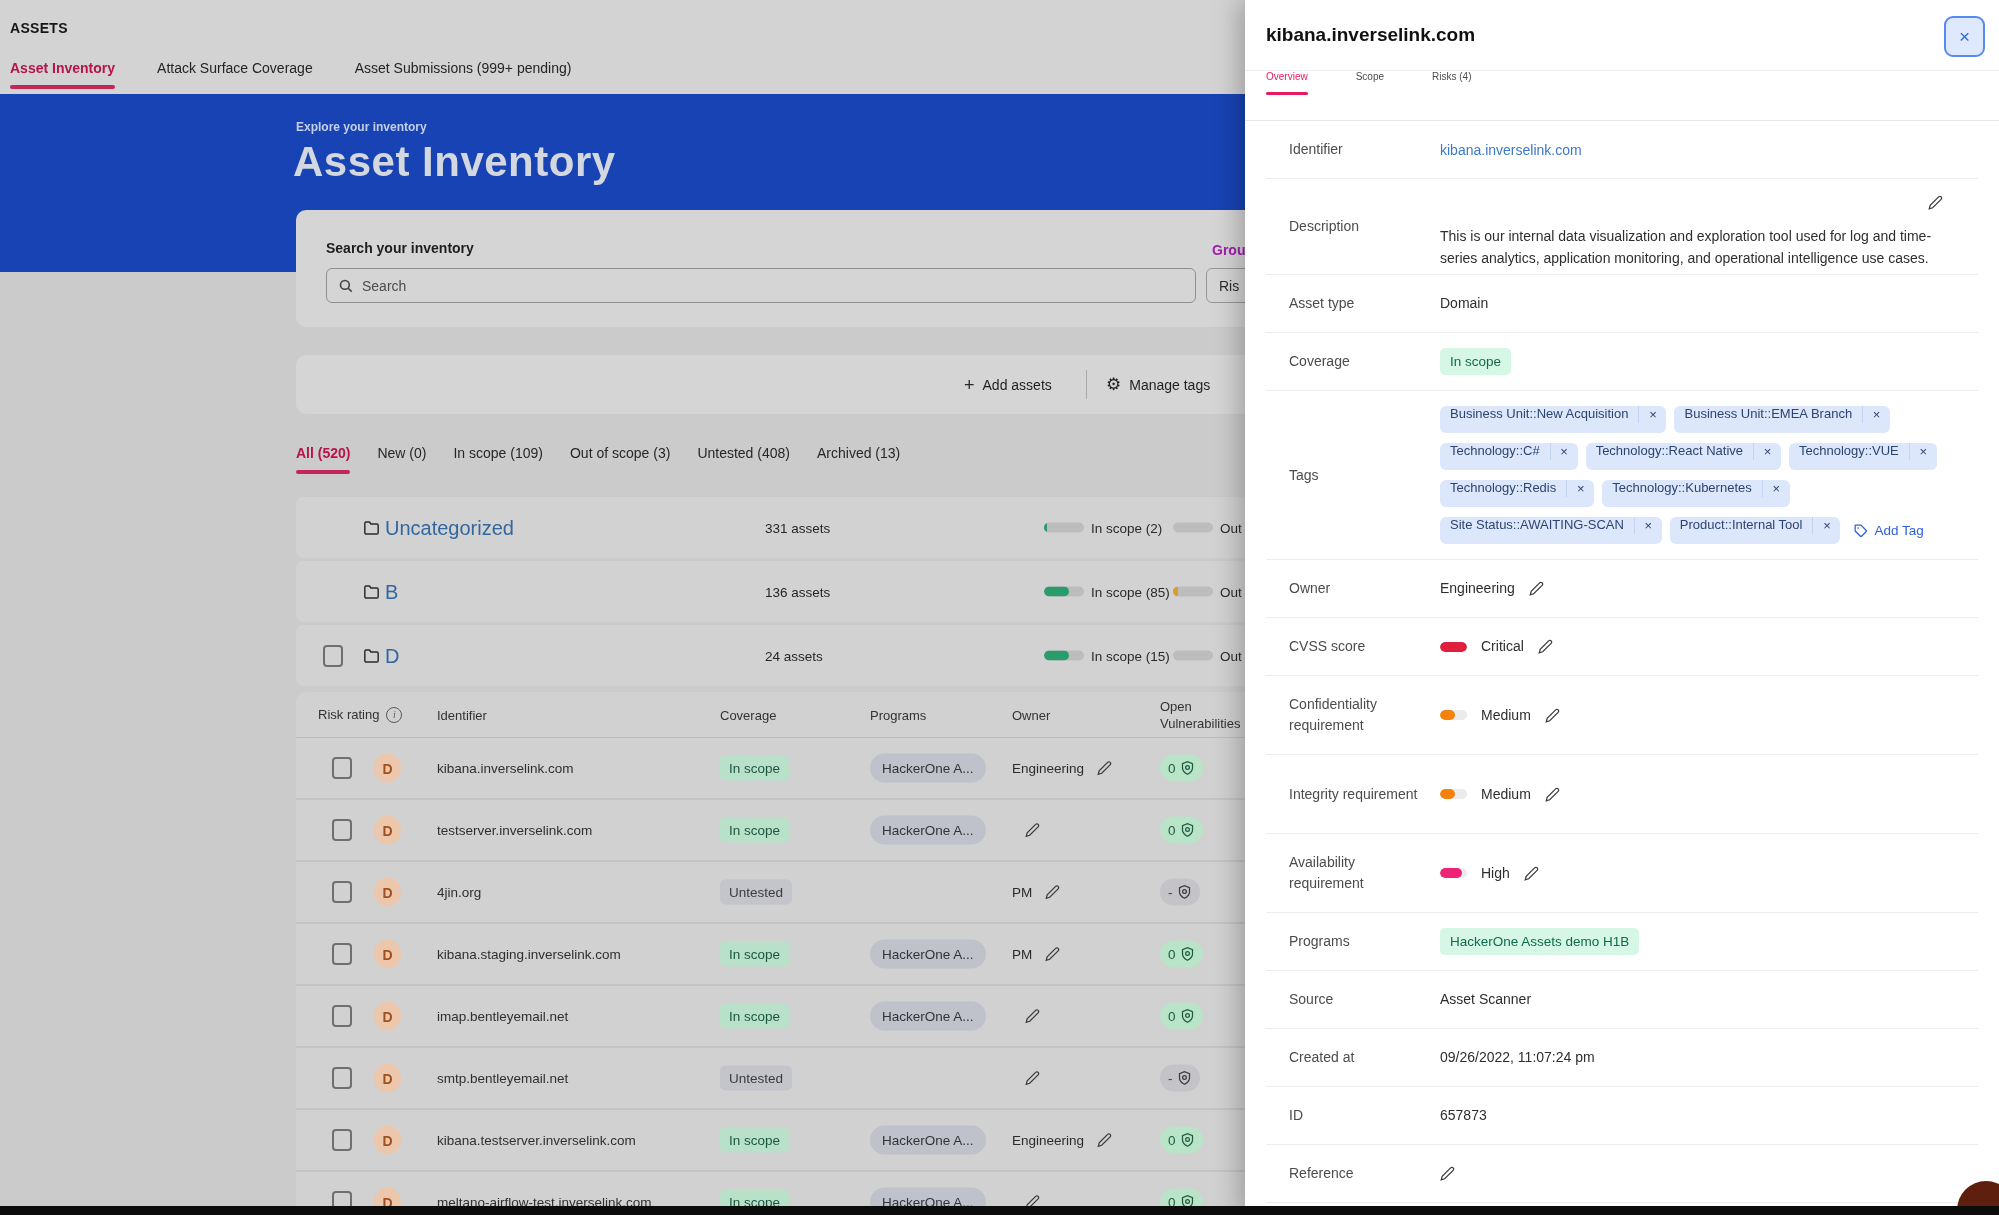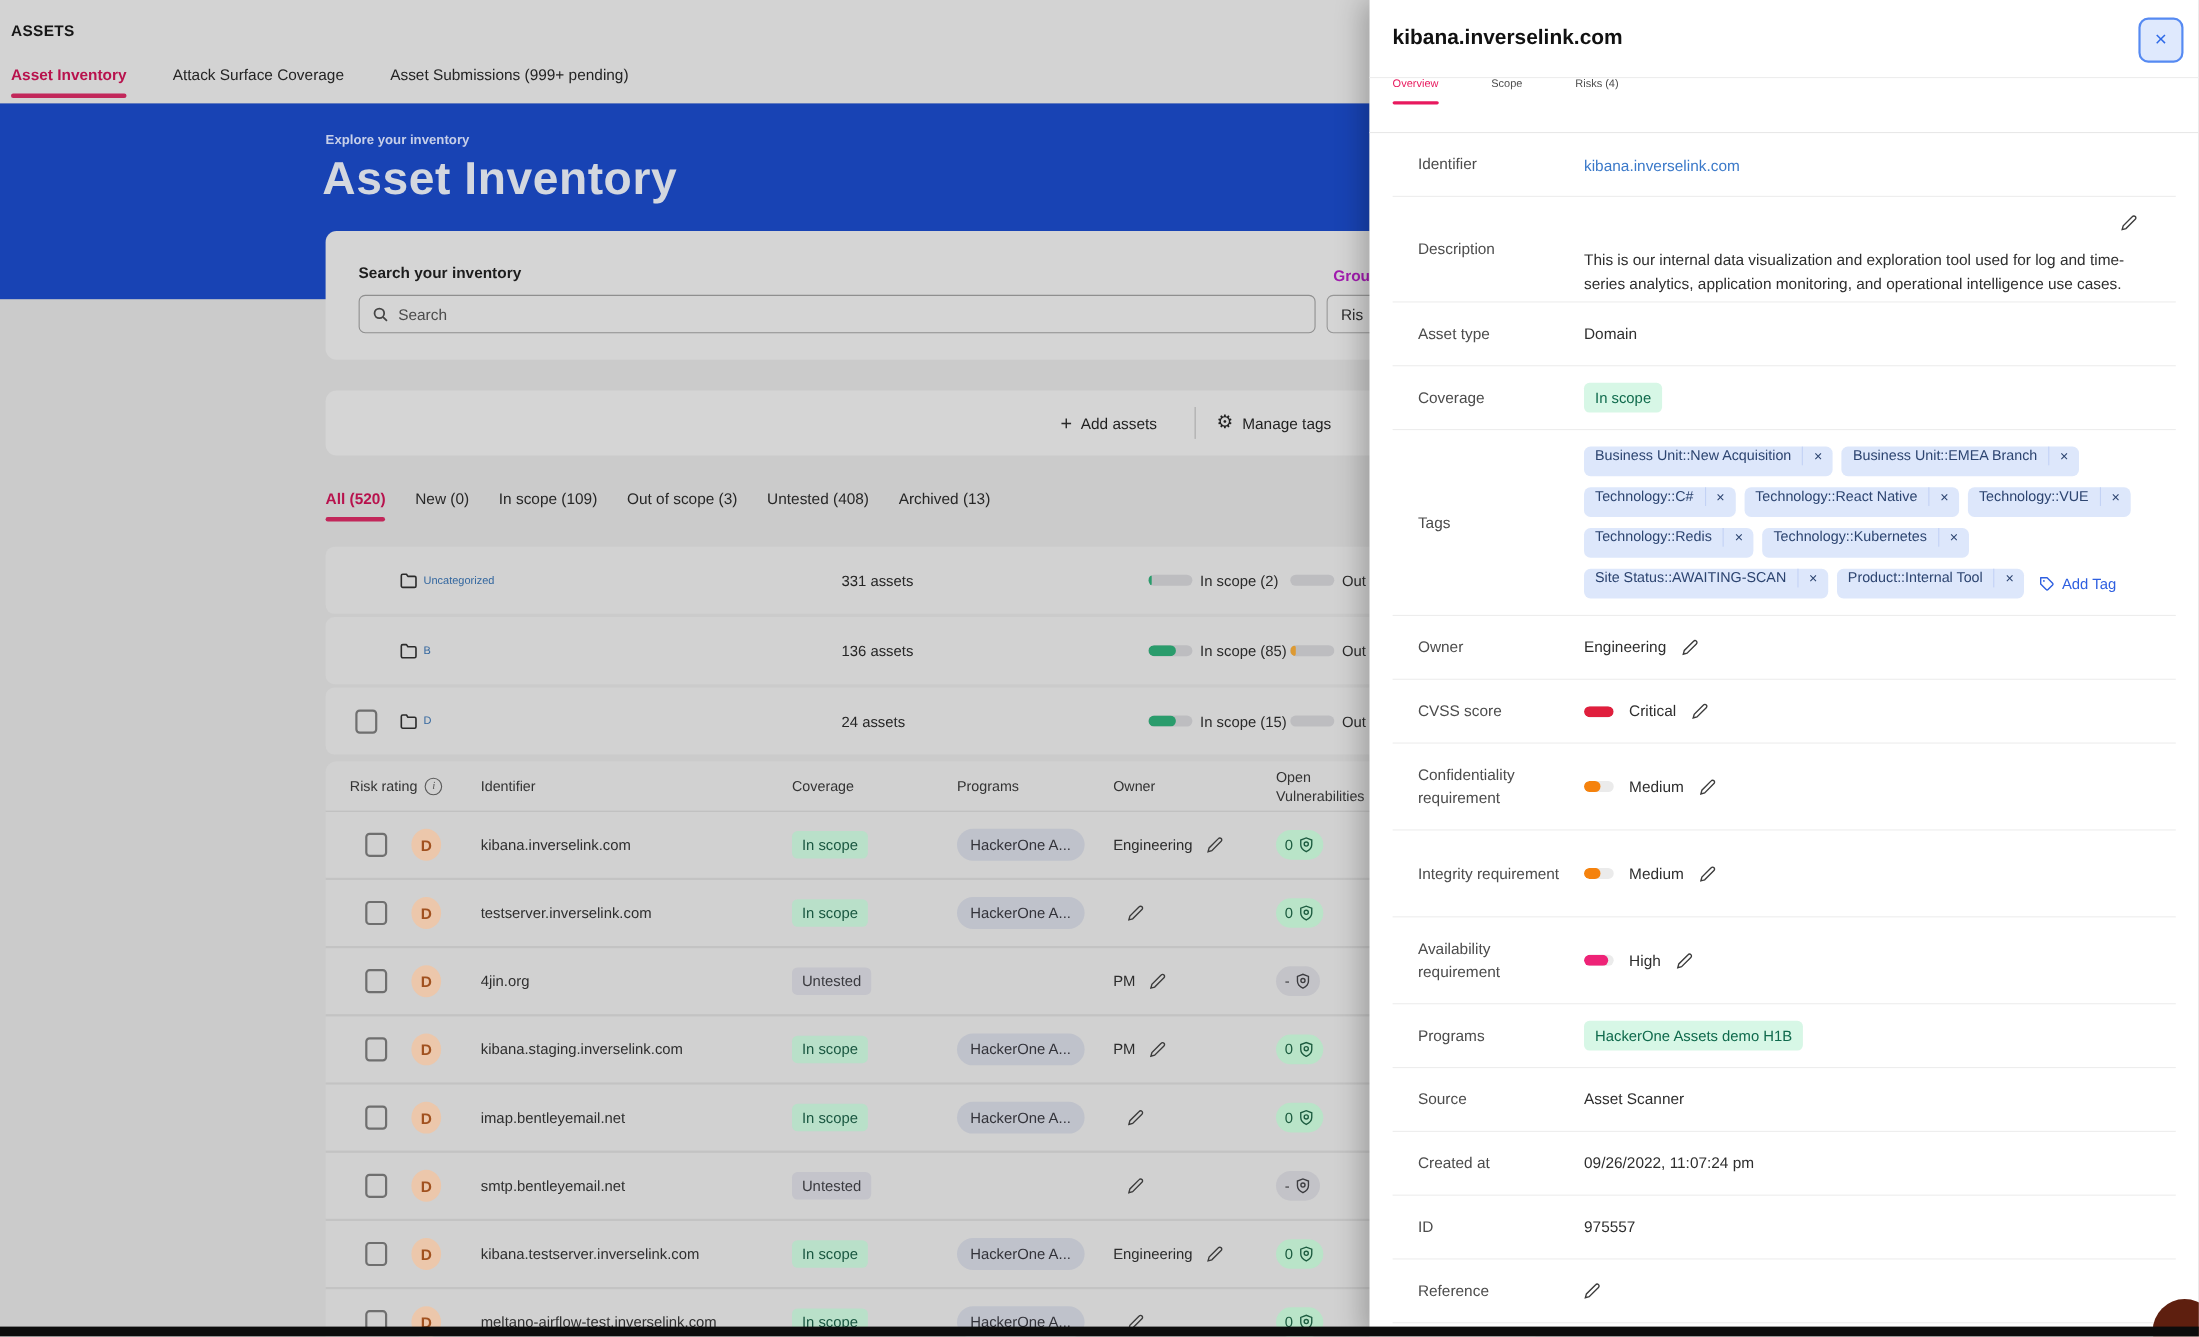--- a/index.html
+++ b/index.html
@@ -31,21 +31,21 @@
   .plus{font-size:18px;line-height:1;color:#2a2a2a;}
   .ftabs{position:absolute;left:296px;top:445px;display:flex;gap:27px;font-size:14px;color:#272727;z-index:1;}
   .ftab{padding-bottom:8px;white-space:nowrap;}
   .ftab.active{color:#b8124d;font-weight:bold;}
   .ftab.active::after{content:"";display:block;height:4px;background:#c2275a;border-radius:2px;margin-top:9px;}
   .folders{position:absolute;left:296px;top:497px;width:1100px;display:flex;flex-direction:column;gap:3px;}
   .folder-row{position:relative;height:61px;background:#d2d2d2;border-radius:8px;}
   .cb{position:absolute;width:16px;height:18px;border:2px solid #6f6f6f;border-radius:4px;top:50%;transform:translateY(-50%);background:transparent;}
   .folder-row .cb{left:27px;}
   .fold-ic{position:absolute;left:67px;top:50%;transform:translateY(-50%);}
-  .flink{position:absolute;left:89px;top:50%;transform:translateY(-50%);font-size:10px;color:#33679f;text-decoration:none;}
+  .flink{position:absolute;left:89px;top:50%;transform:translateY(-50%);font-size:20px;color:#33679f;text-decoration:none;}
   .fcount{position:absolute;left:469px;top:50%;transform:translateY(-50%);font-size:13.5px;color:#262626;}
   .fbars{position:absolute;left:748px;top:50%;transform:translateY(-50%);display:flex;align-items:center;white-space:nowrap;}
   .bar{width:40px;height:10px;border-radius:5px;background:#bdbdc0;overflow:hidden;flex:none;}
   .bar .fill{display:block;height:100%;border-radius:5px;}
   .blab{font-size:13.5px;color:#2a2a2a;margin:0 10px 0 7px;width:72px;flex:none;}
   .blab.last{width:auto;margin-right:0;}
   
   .tablecard{position:absolute;left:296px;top:692px;width:1100px;height:523px;background:#d1d1d1;border-radius:10px 10px 0 0;}
   .thead{position:relative;height:45px;border-bottom:1px solid #bdbdbd;font-size:13px;color:#333;}
   .th{position:absolute;top:50%;transform:translateY(-50%);font-weight:normal;}
@@ -581,21 +581,21 @@
         </div>
         <div class="prow">
           <div class="plabel">Created at</div>
           <div class="pval">
             <span class="vtext">09/26/2022, 11:07:24 pm</span>
           </div>
         </div>
         <div class="prow">
           <div class="plabel">ID</div>
           <div class="pval">
-            <span class="vtext">975557</span>
+            <span class="vtext">657873</span>
           </div>
         </div>
         <div class="prow">
           <div class="plabel">Reference</div>
           <div class="pval">
             <span>
               <svg width="15" height="15" viewBox="0 0 24 24" fill="none" stroke="#3c3c3c" stroke-width="2">
                 <path d="M17 3a2.83 2.83 0 1 1 4 4L7.5 20.5 2 22l1.5-5.5L17 3z"></path>
               </svg>
             </span>

